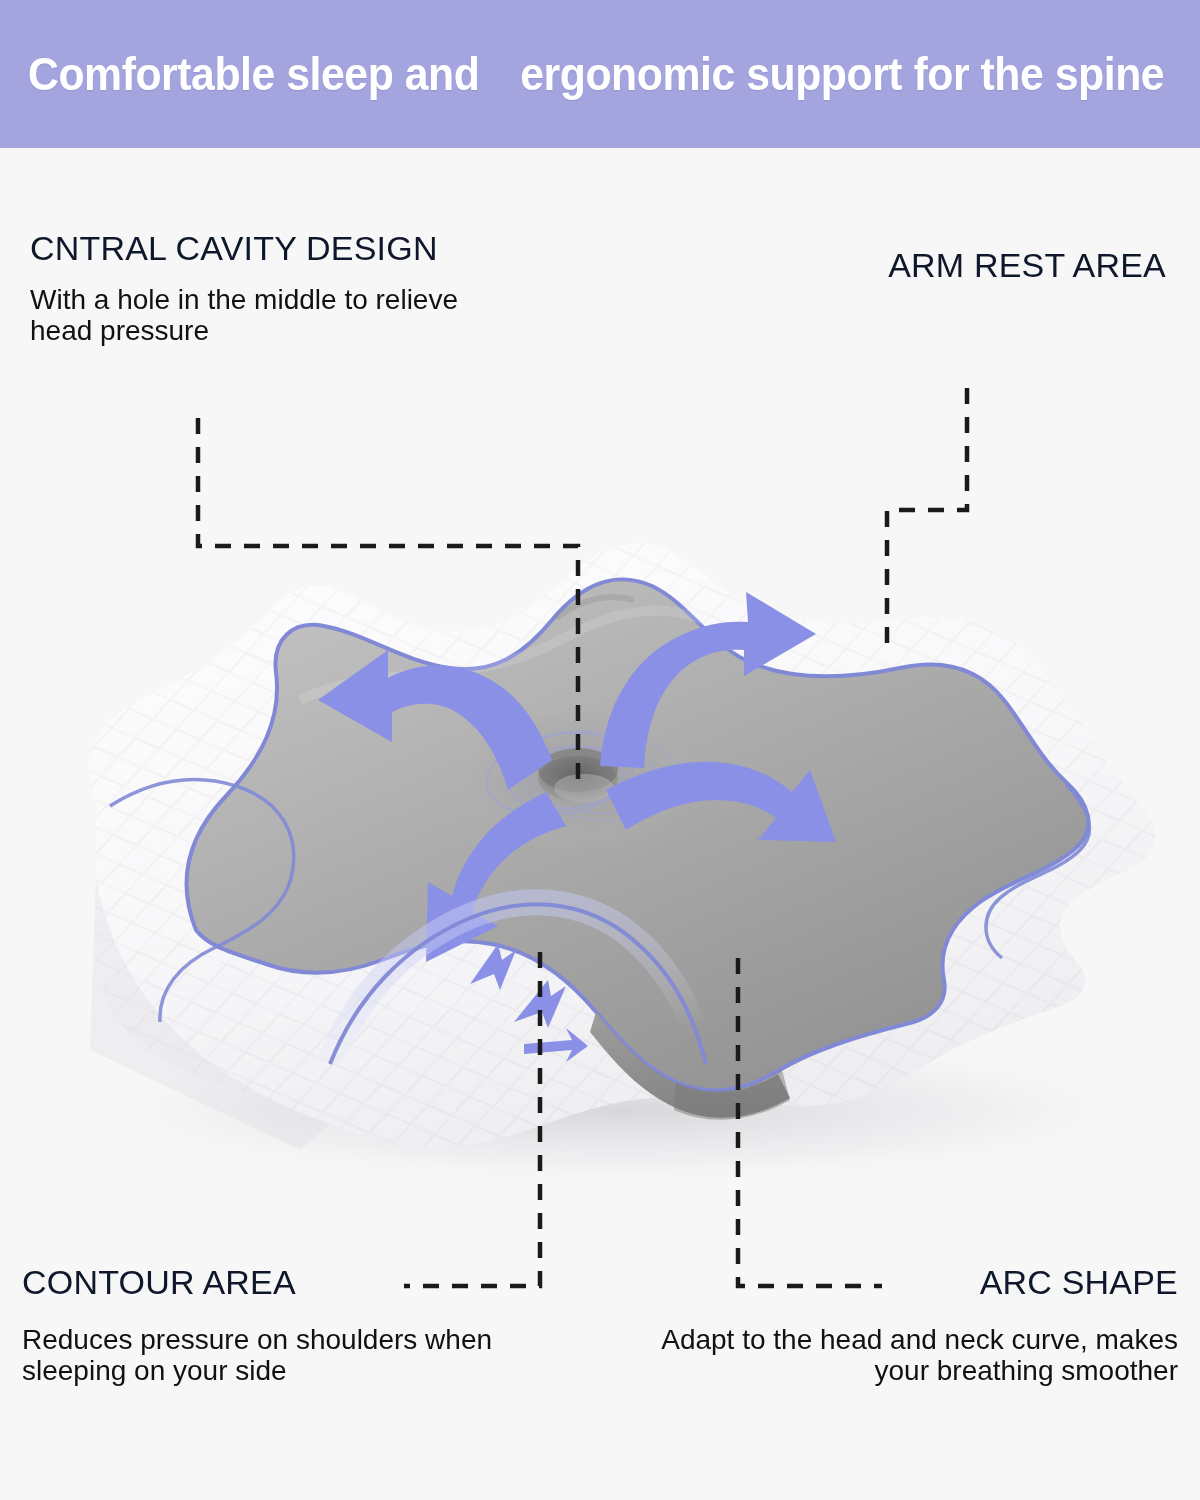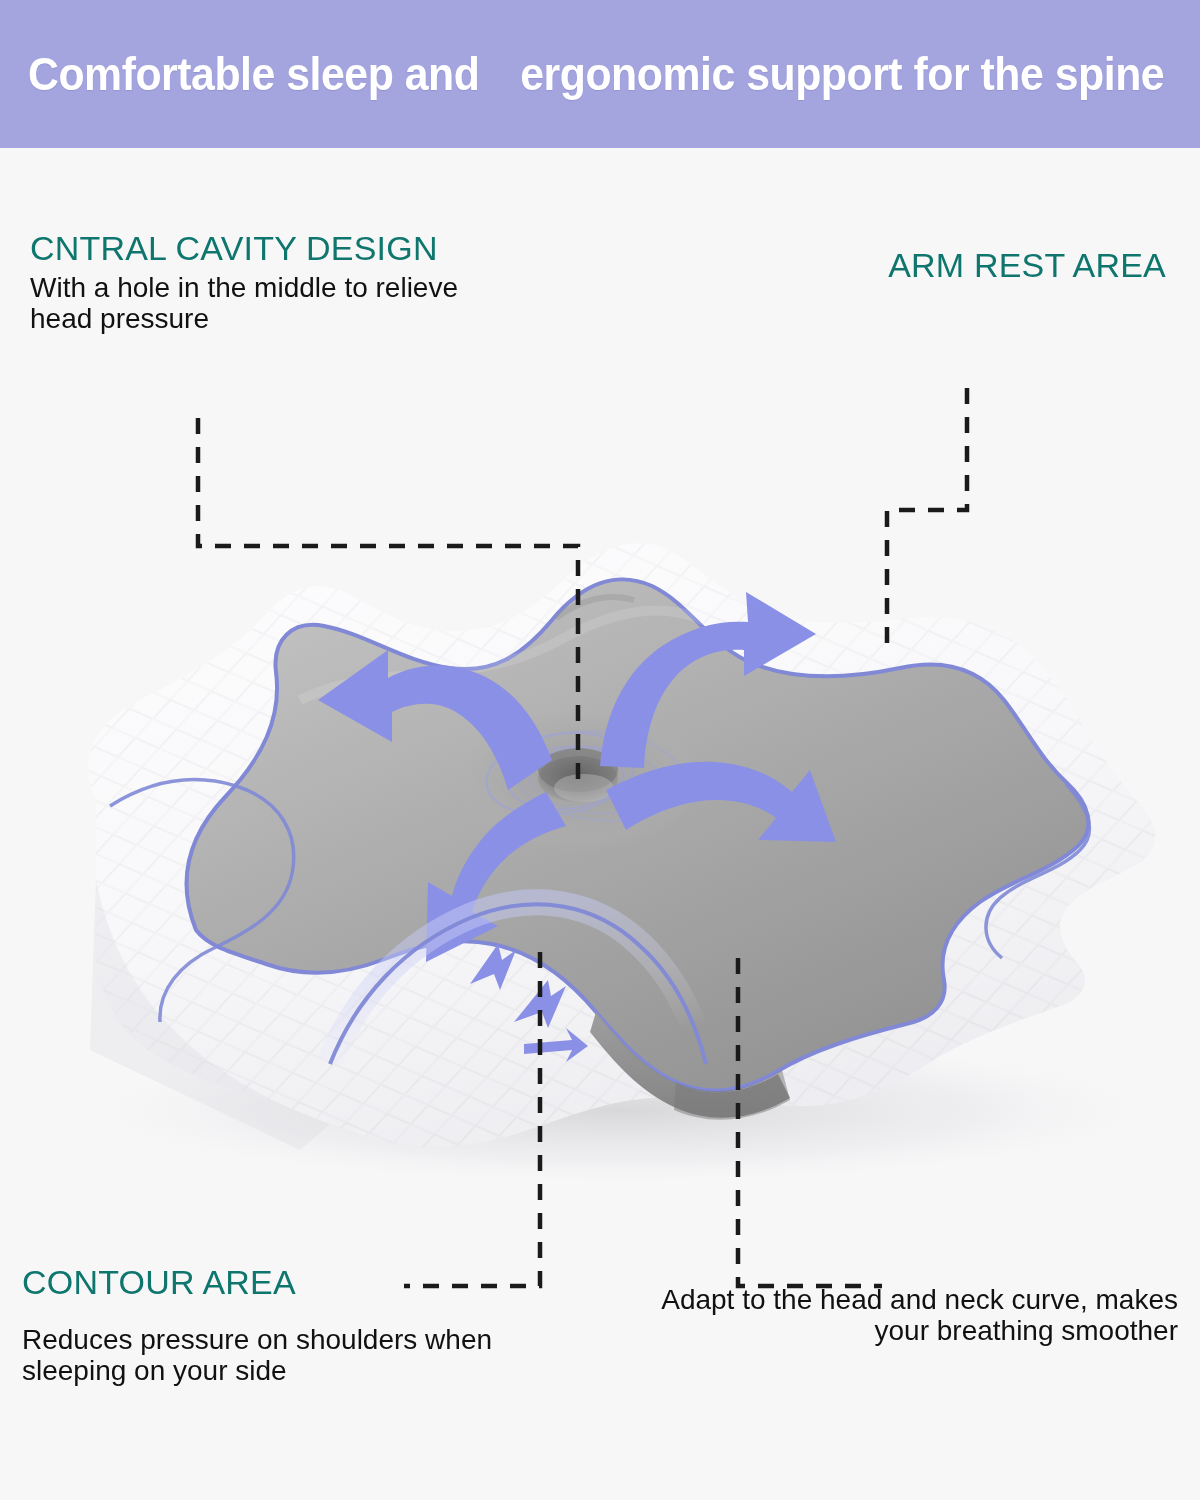--- a/index.html
+++ b/index.html
@@ -26,32 +26,32 @@
     line-height:54px;
     letter-spacing:-0.5px;
     transform:scaleX(0.93);
     white-space:nowrap;
     text-shadow:0 1px 1px rgba(120,120,190,.35);
   }
 
   
   .callout{ position:absolute; }
   .callout .c-title{
-    color:#0f766e;
+    color:#0f172a;
     font-size:34px;
     line-height:40px;
     letter-spacing:0.2px;
     white-space:nowrap;
   }
   .callout .c-title.wrap{ white-space:normal; }
   .callout .c-desc{
     color:#111111;
     font-size:28px;
     line-height:31px;
-    margin-top:4px;
+    margin-top:16px;
   }
 
   #callout-central{ left:30px; top:228px; width:430px; text-align:left; }
   #callout-armrest{ right:34px; top:245px; width:520px; text-align:right; }
   #callout-armrest .c-desc{ margin-top:10px; }
 
   #callout-contour{ left:22px; top:1262px; width:530px; text-align:left; }
   #callout-contour .c-row{ display:flex; align-items:center; }
   #callout-contour .c-desc{ margin-top:22px; }
 
@@ -324,14 +324,15 @@
 </div>
 
 <div class="callout" id="callout-contour">
   <div class="c-row">
     <div class="c-title">CONTOUR AREA</div>
   </div>
   <div class="c-desc">Reduces pressure on shoulders when sleeping on your side</div>
 </div>
 
 <div class="callout" id="callout-arc">
+  <div class="c-title">ARC SHAPE</div>
   <div class="c-desc">Adapt to the head and neck curve, makes your breathing smoother</div>
 </div>
 
 </body></html>

